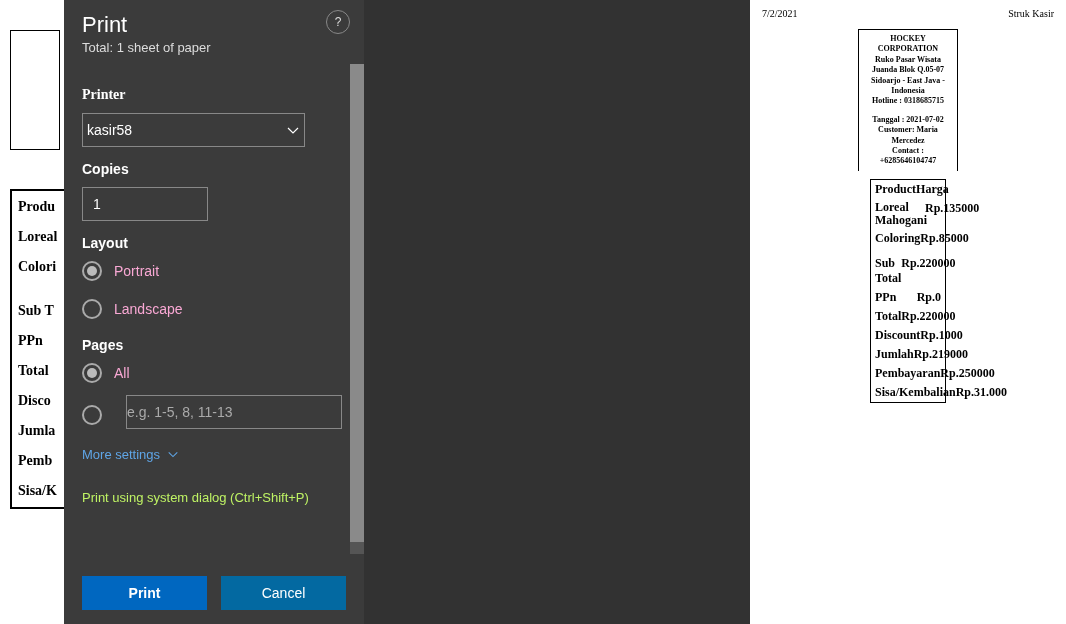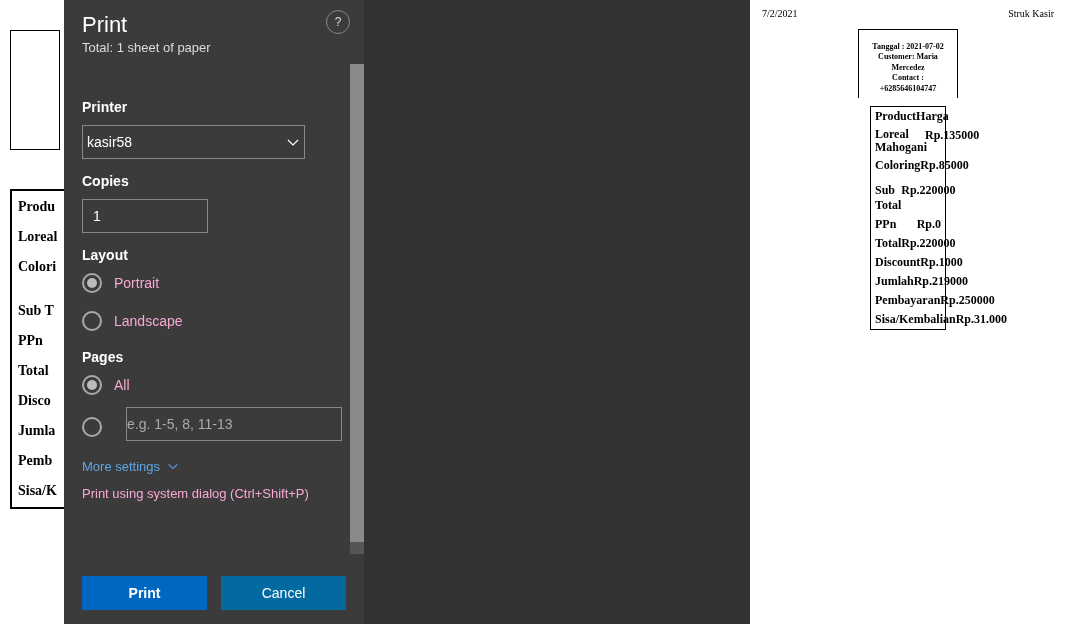--- a/index.html
+++ b/index.html
@@ -104,21 +104,21 @@
   background: #8a8a8a;
 }
 
 .section-label {
   font-size: 14px;
   font-weight: 600;
   color: #fff;
   margin-top: 14px;
   margin-bottom: 10px;
 }
-.section-label.first { margin-top: 20px; }
+.section-label.first { margin-top: 8px; font-family: Liberation Serif, serif; }
 
 .select-box {
   border: 1px solid #888;
   height: 34px;
   display: flex;
   align-items: center;
   justify-content: space-between;
   padding: 0 4px;
   font-size: 14px;
   color: #fff;
@@ -183,23 +183,23 @@
 .link-row {
   color: #5fa5e6;
   font-size: 13px;
   margin-top: 18px;
   display: flex;
   cursor: pointer;
 }
 .link-row .chevron { margin-left: 6px; }
 .link-row .chevron svg { stroke: #5fa5e6; }
 .link-row2 {
-  color: #f9a8d4;
+  color: #bef264;
   font-size: 13px;
-  margin-top: 12px;
+  margin-top: 28px;
   cursor: pointer;
 }
 
 .dlg-footer {
   padding: 12px 18px 14px 18px;
   display: flex;
   gap: 14px;
 }
 .btn {
   height: 34px;
@@ -396,20 +396,29 @@
   </div>
 </div>
 
 <div class="preview-page">
   <div class="pv-head">
     <span>7/2/2021</span>
     <span>Struk Kasir</span>
   </div>
 
   <div class="receipt-box">
+    <div class="receipt-head">
+      <div>HOCKEY</div>
+      <div>CORPORATION</div>
+      <div>Ruko Pasar Wisata</div>
+      <div>Juanda Blok Q.05-07</div>
+      <div>Sidoarjo - East Java -</div>
+      <div>Indonesia</div>
+      <div>Hotline : 0318685715</div>
+    </div>
     <div class="receipt-block2">
       <div>Tanggal : 2021-07-02</div>
       <div>Customer: Maria</div>
       <div>Mercedez</div>
       <div>Contact :</div>
       <div>+6285646104747</div>
     </div>
   </div>
 
   <div class="receipt-table">

